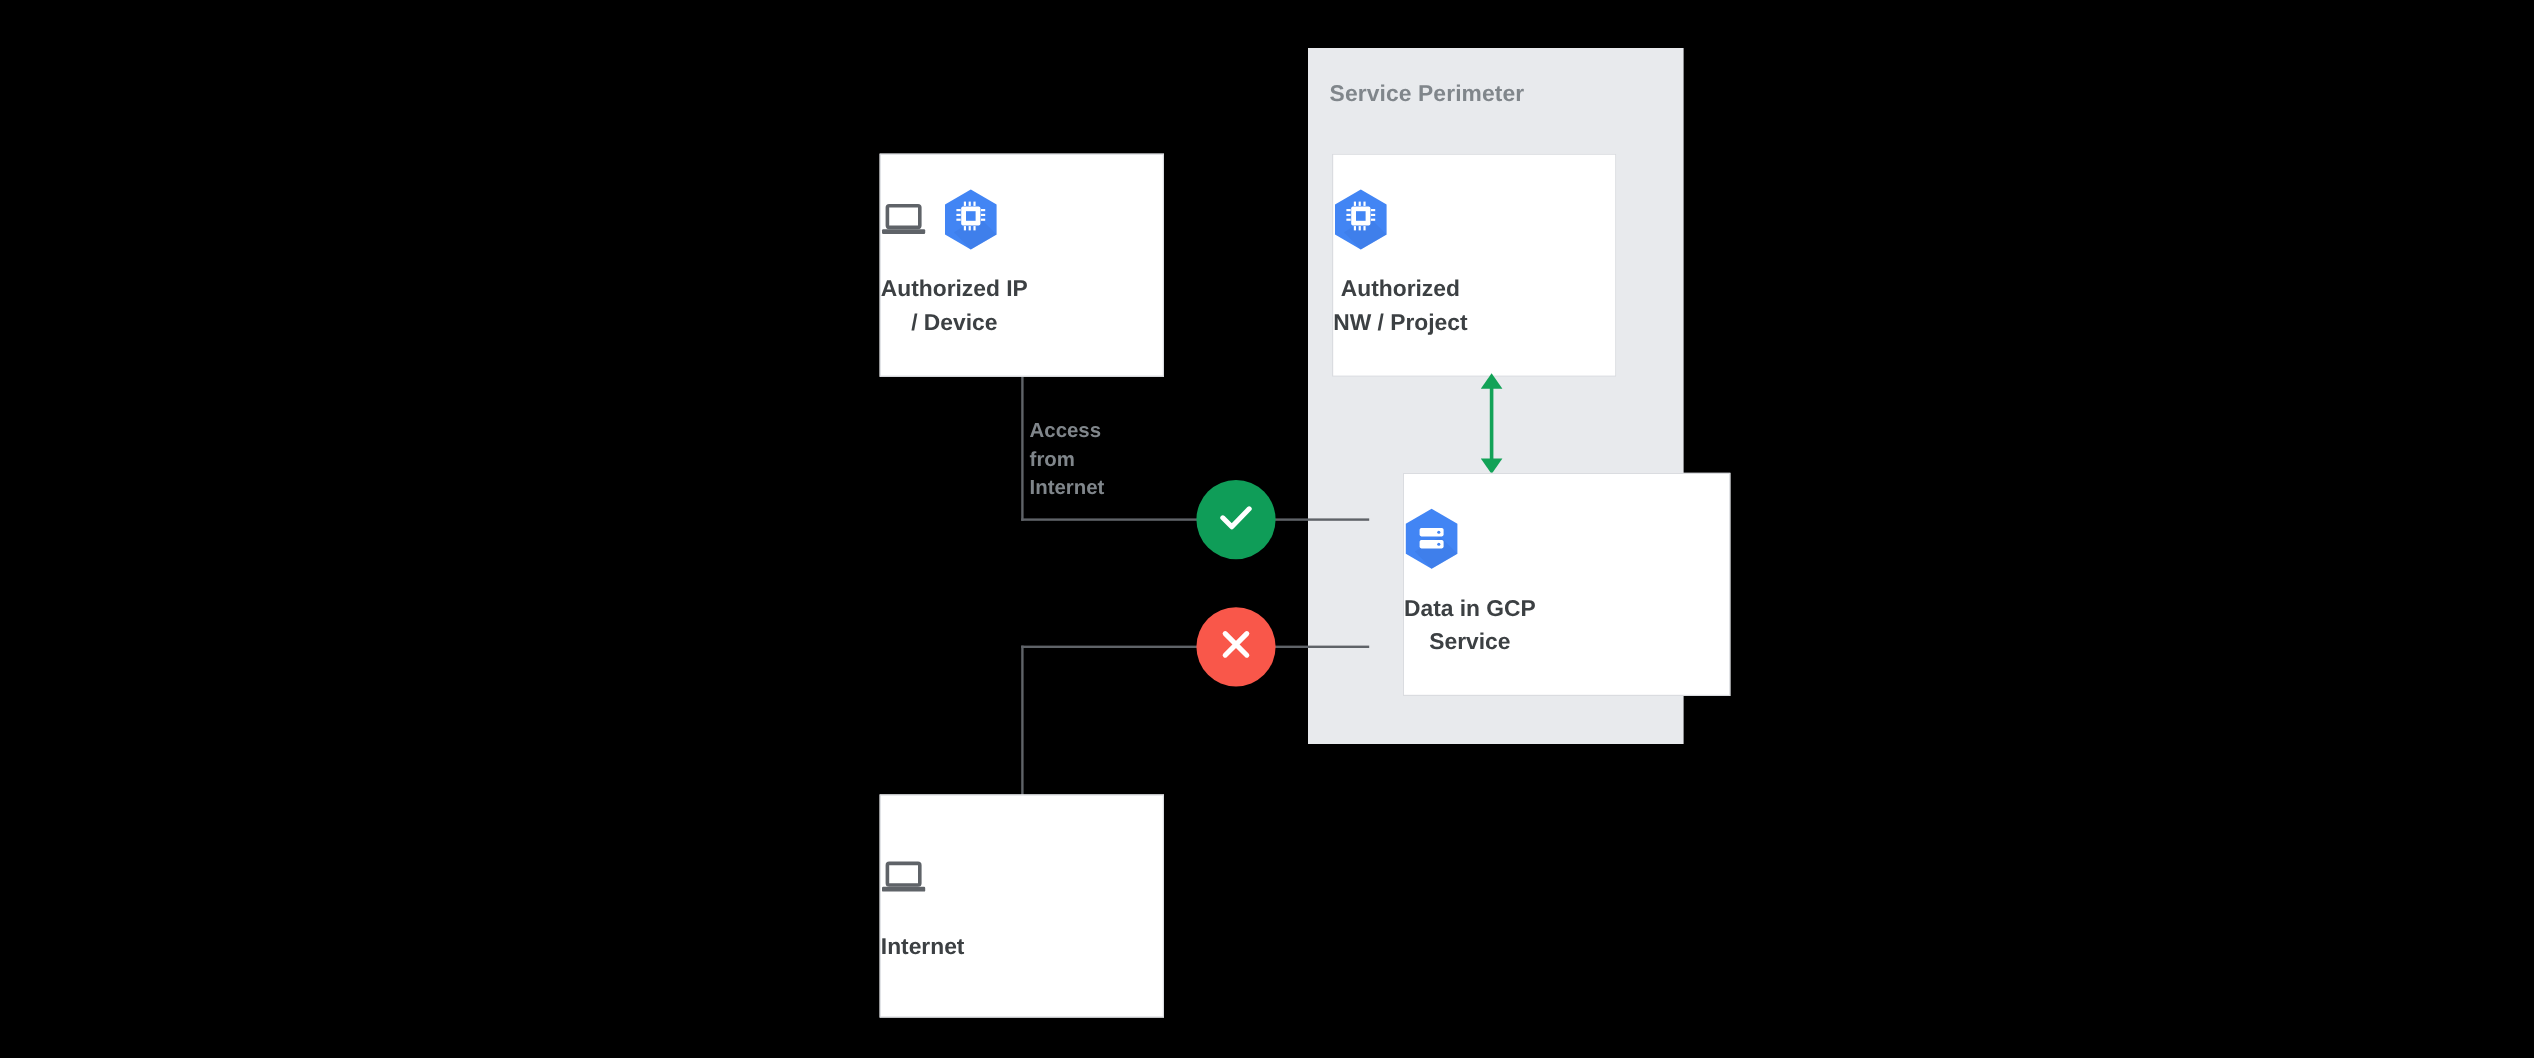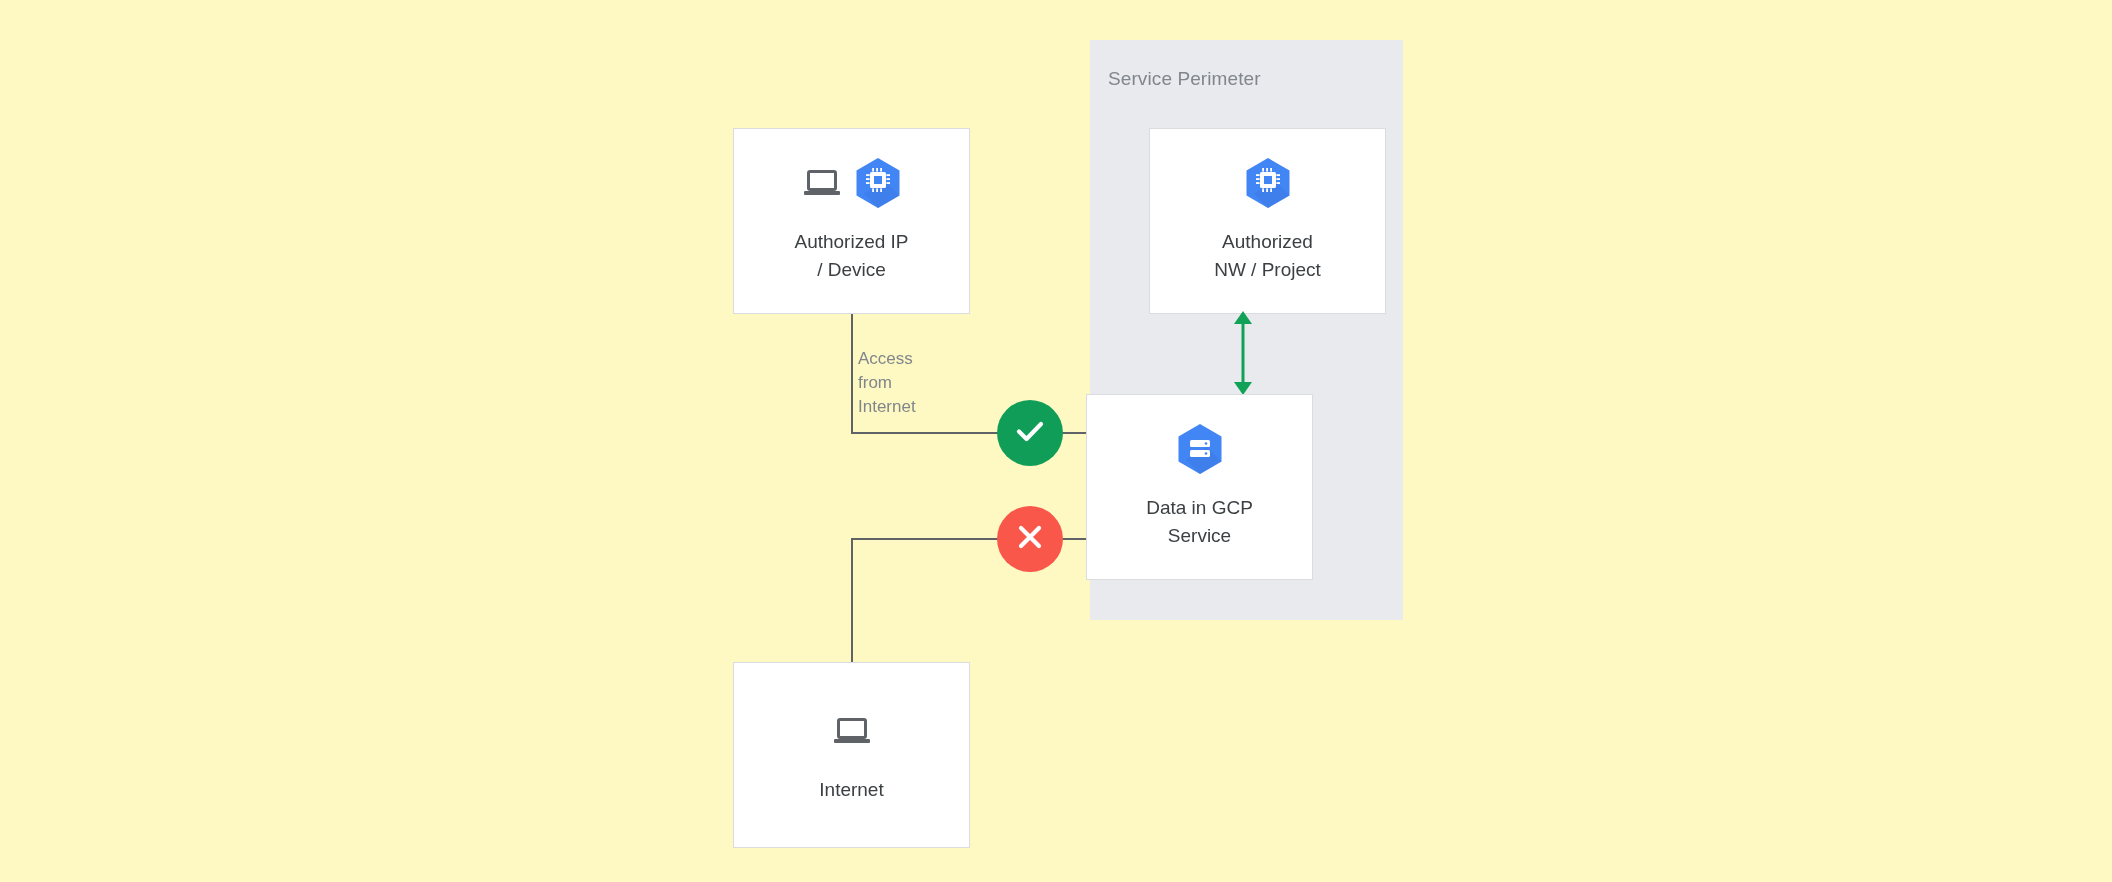--- a/index.html
+++ b/index.html
@@ -8,22 +8,23 @@
     background: #ffffff;
   }
   body {
     font-family: "Liberation Sans", sans-serif;
     -webkit-font-smoothing: antialiased;
   }
   #canvas {
     position: relative;
     width: 2112px;
     height: 882px;
-    background: #fef9c3;
+    background: #000000;
     overflow: hidden;
+    font-weight: bold;
   }
 
   
   .perimeter {
     position: absolute;
     left: 1090px;
     top: 40px;
     width: 313px;
     height: 580px;
     background: #e8eaed;
@@ -39,42 +40,42 @@
   }
 
   
   .node {
     position: absolute;
     background: #ffffff;
     border: 1px solid #dadce0;
     box-sizing: border-box;
     display: flex;
     flex-direction: column;
-    align-items: center;
+    align-items: flex-start;
     justify-content: center;
   }
   .node-label {
     font-size: 19px;
     line-height: 28px;
     color: #3c4043;
     text-align: center;
     white-space: pre-line;
     margin-top: 16px;
   }
   .icon-row {
     display: flex;
     align-items: center;
     justify-content: center;
     gap: 14px;
     height: 54px;
   }
 
   #node-authorized-device { left: 733px; top: 128px; width: 237px; height: 186px; }
-  #node-authorized-nw     { left: 1149px; top: 128px; width: 237px; height: 186px; }
-  #node-data-gcp          { left: 1086px; top: 394px; width: 227px; height: 186px; }
+  #node-authorized-nw     { left: 1110px; top: 128px; width: 237px; height: 186px; }
+  #node-data-gcp          { left: 1169px; top: 394px; width: 273px; height: 186px; }
   #node-internet          { left: 733px; top: 662px; width: 237px; height: 186px; }
 
   
   .line {
     position: absolute;
     background: #5f6368;
   }
   .vline { width: 2px; }
   .hline { height: 2px; }
 

